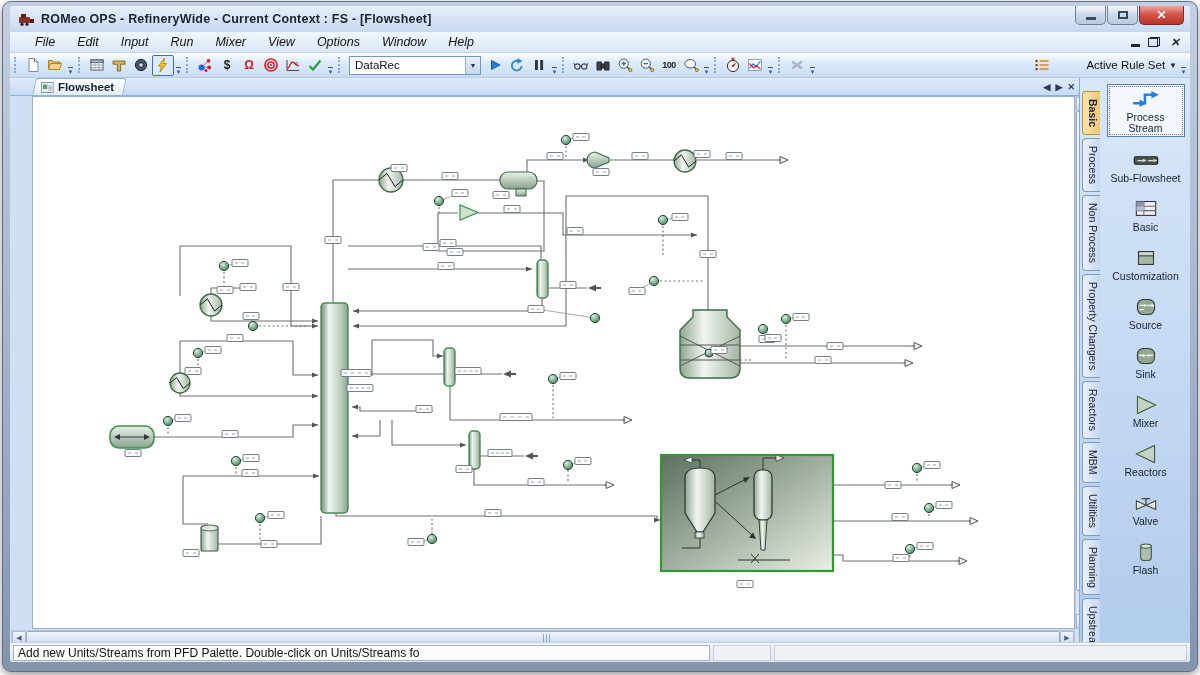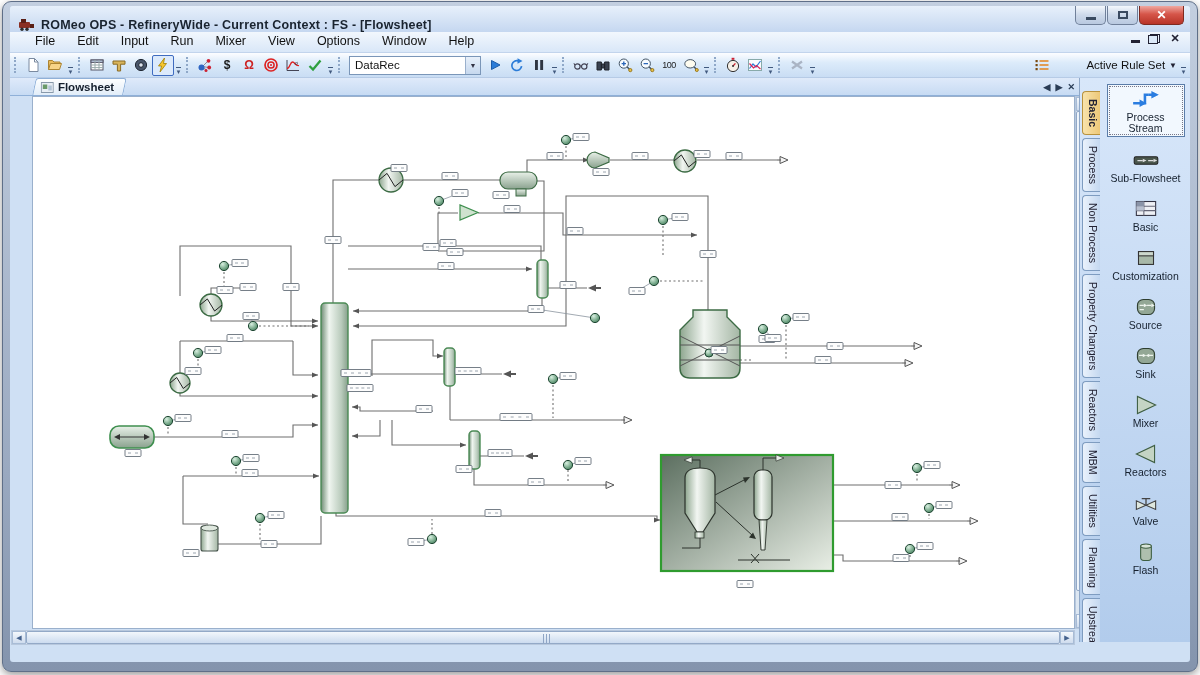--- a/index.html
+++ b/index.html
@@ -5,35 +5,35 @@
   html,body{margin:0;padding:0;background:#fff;font-family:"Liberation Sans",sans-serif;}
   body{width:1200px;height:675px;position:relative;overflow:hidden;}
   *{box-sizing:border-box;}
 
   
   #win{position:absolute;left:2px;top:1px;width:1196px;height:671px;border-radius:9px;
        background:linear-gradient(180deg,#c3cfe0,#9aa9c0 70%,#8494ad);
        border:1px solid #5f6f88;box-shadow:0 3px 8px rgba(0,0,0,.4);}
   #inner{position:absolute;left:7px;top:4px;right:7px;bottom:9px;background:#cfe0f4;border-radius:3px;overflow:hidden;}
 
-  .titlebar{position:absolute;left:0;top:0;right:0;height:26px;display:flex;align-items:flex-end;
+  .titlebar{position:absolute;left:0;top:0;right:0;height:26px;display:flex;align-items:center;
             background:linear-gradient(180deg,#e7f0fb,#c5d7f0);padding-left:8px;}
   .app-icon{width:17px;height:15px;margin-right:6px;flex:0 0 auto;}
   .title-text{font-size:12.5px;font-weight:bold;color:#19232f;letter-spacing:.2px;}
   .winbtns{margin-left:auto;display:flex;align-items:flex-start;height:100%;padding-right:6px;}
   .wb{width:31px;height:19px;margin-left:1px;border:1px solid #70809a;border-top:none;border-radius:0 0 5px 5px;
       background:linear-gradient(180deg,#f3f7fc,#cdd9ea 50%,#b9c9e0);display:flex;align-items:center;justify-content:center;
       font-size:10px;color:#334;cursor:default;}
   .wb i{display:block;}
   .wb.min i{width:10px;height:3px;background:#3a4a60;margin-top:6px;}
   .wb.max i{width:10px;height:8px;border:2px solid #3a4a60;}
   .wb.close{width:45px;background:linear-gradient(180deg,#f0a8a0,#d6564a 45%,#b83428);color:#fff;font-weight:bold;font-size:12px;border-color:#7e2a20;}
 
   .menubar{position:absolute;left:0;top:26px;right:0;height:21px;background:linear-gradient(180deg,#f2f7fd,#dcea fa);
-           background:linear-gradient(180deg,#f2f7fd,#d9e7f8);display:flex;align-items:flex-start;border-bottom:1px solid #c2d4ec;}
+           background:linear-gradient(180deg,#f2f7fd,#d9e7f8);display:flex;align-items:center;border-bottom:1px solid #c2d4ec;font-style:italic;}
   .menubar ul{list-style:none;margin:0;padding:0 0 0 14px;display:flex;}
   .menubar li{font-size:12.5px;color:#111;padding:2px 11px;cursor:default;}
   .mdi{margin-left:auto;display:flex;align-items:center;padding-right:8px;gap:8px;}
   .mdi span{font-size:11px;color:#223;width:14px;text-align:center;font-weight:bold;cursor:default;}
   .mdi .mrest{position:relative;width:12px;height:10px;}
   .mdi .mrest:before{content:"";position:absolute;right:0;top:0;width:8px;height:7px;border:1.5px solid #223;}
   .mdi .mrest:after{content:"";position:absolute;left:0;bottom:0;width:8px;height:7px;border:1.5px solid #223;background:#dce9f8;}
   .mdi .mmin{border-bottom:3px solid #223;height:9px;width:9px;}
 
   
@@ -284,21 +284,21 @@
           </span>
           <span class="tbtn">
             <svg viewBox="0 0 16 16">
               <circle cx="6.8" cy="6.6" r="4.6" fill="#f7fbff" stroke="#456"></circle>
               <path d="M4.6 6.6h4.4" stroke="#2b66b8" stroke-width="1.4"></path>
               <path d="M10.2 10 13 12.8" stroke="#456" stroke-width="1.5"></path>
               <circle cx="13.3" cy="13.1" r="1.6" fill="#e9c24a" stroke="#9a7a20"></circle>
             </svg>
           </span>
           <span class="tbtn">
-            <span class="tl-txt" style="font-size:9px;letter-spacing:-0.5px;color:#222;font-weight:400">100</span>
+            <span class="tl-txt" style="font-size:9px;letter-spacing:-0.5px;color:#222;font-weight:700">100</span>
           </span>
           <span class="tbtn">
             <svg viewBox="0 0 16 16">
               <ellipse cx="7.2" cy="6.8" rx="5.4" ry="4.2" fill="#fffdf0" stroke="#456"></ellipse>
               <path d="M11.2 10 13.6 12.6" stroke="#456" stroke-width="1.5"></path>
               <circle cx="13.8" cy="13" r="1.5" fill="#e9c24a" stroke="#9a7a20"></circle>
             </svg>
           </span>
           <span class="ovf">▾</span>
         </span>
@@ -908,15 +908,20 @@
           <div class="pitem">
             <svg viewBox="0 0 28 22">
               <rect x="9" y="4" width="10" height="15" rx="3" fill="#aebfae" stroke="#3e5e42"></rect>
               <ellipse cx="14" cy="5.5" rx="5" ry="2" fill="#d8e4d8" stroke="#3e5e42"></ellipse>
             </svg>
             <div class="plabel">Flash</div>
           </div>
         </div>
   </div>
 
+  <div class="statusbar">
+    <div class="sb-msg">Add new Units/Streams from PFD Palette.  Double-click on Units/Streams fo</div>
+    <div class="sb-f one"></div>
+    <div class="sb-f two"></div>
+  </div>
 
  </div>
 </div>
 
 </body></html>

